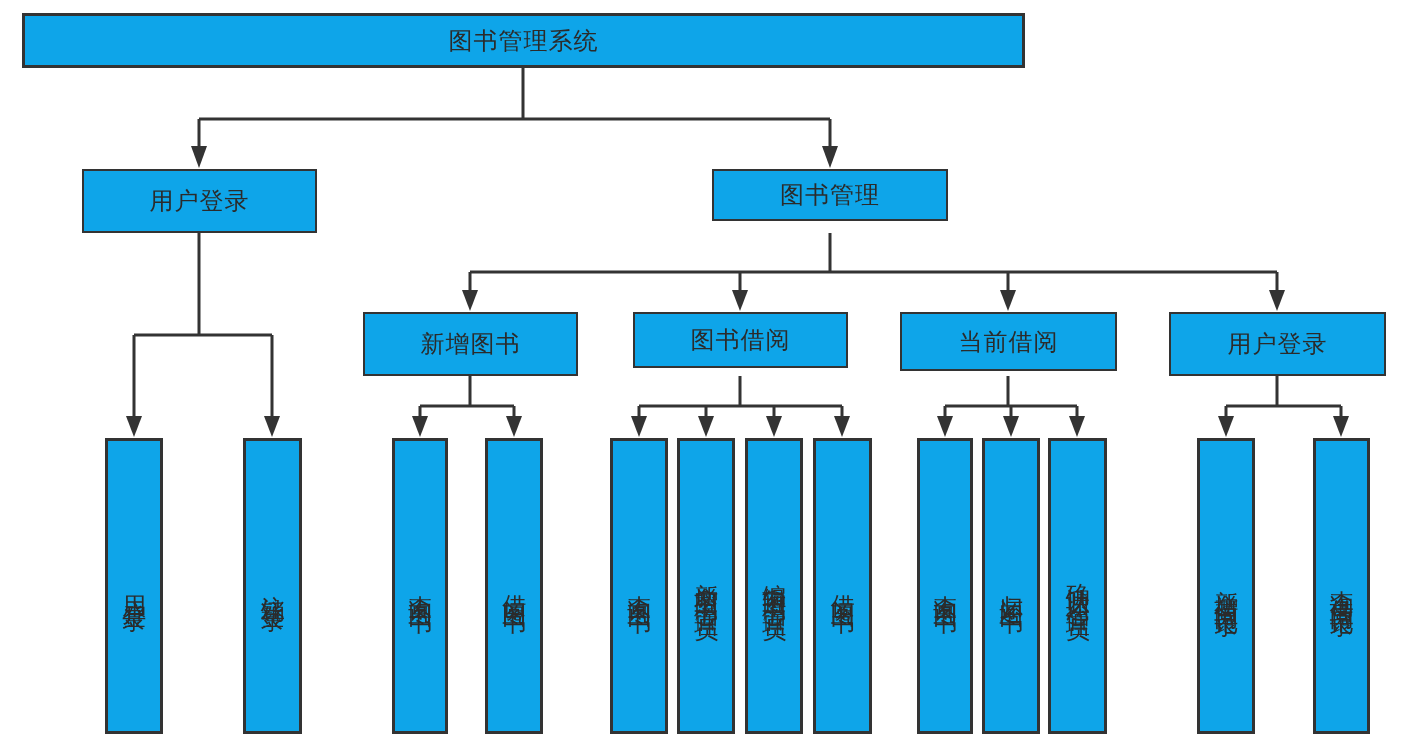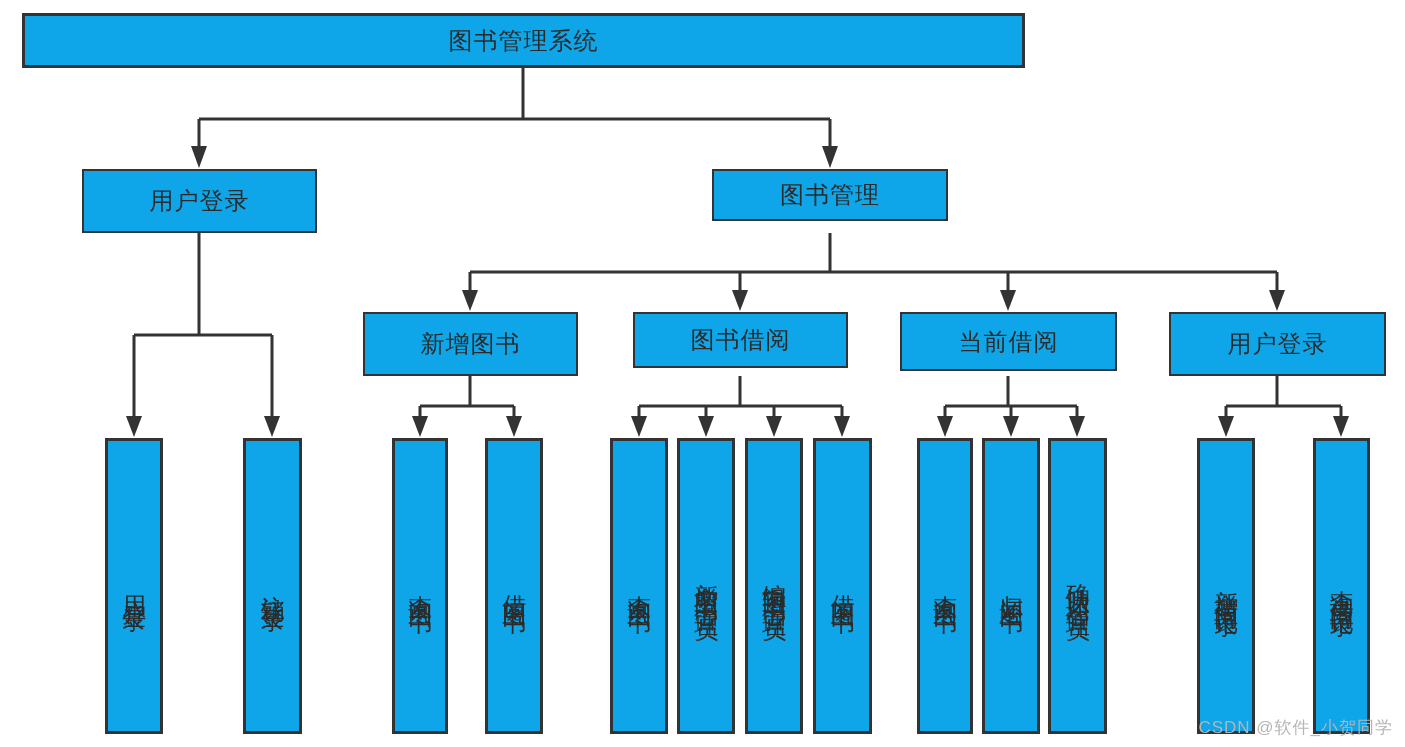--- a/index.html
+++ b/index.html
@@ -145,15 +145,14 @@
     <span class="vlabel">确认归还（管理员）</span>
   </div>
 
   <div class="node thick leaf l-e1">
     <span class="vlabel">新增借阅记录</span>
   </div>
   <div class="node thick leaf l-e2">
     <span class="vlabel">查询借阅记录</span>
   </div>
 
-  <div class="watermark">CSDN @软件_小贺同学</div>
 
 </div>
 
 </body></html>

